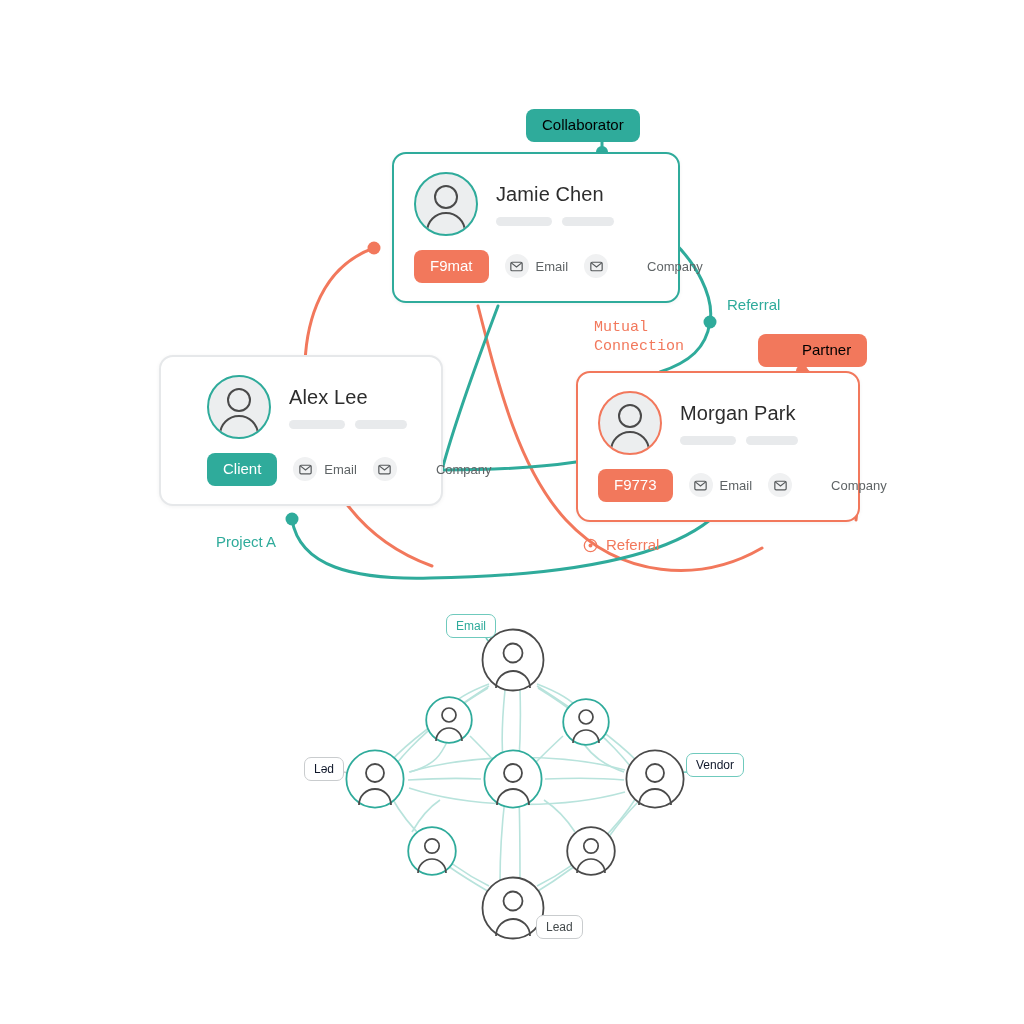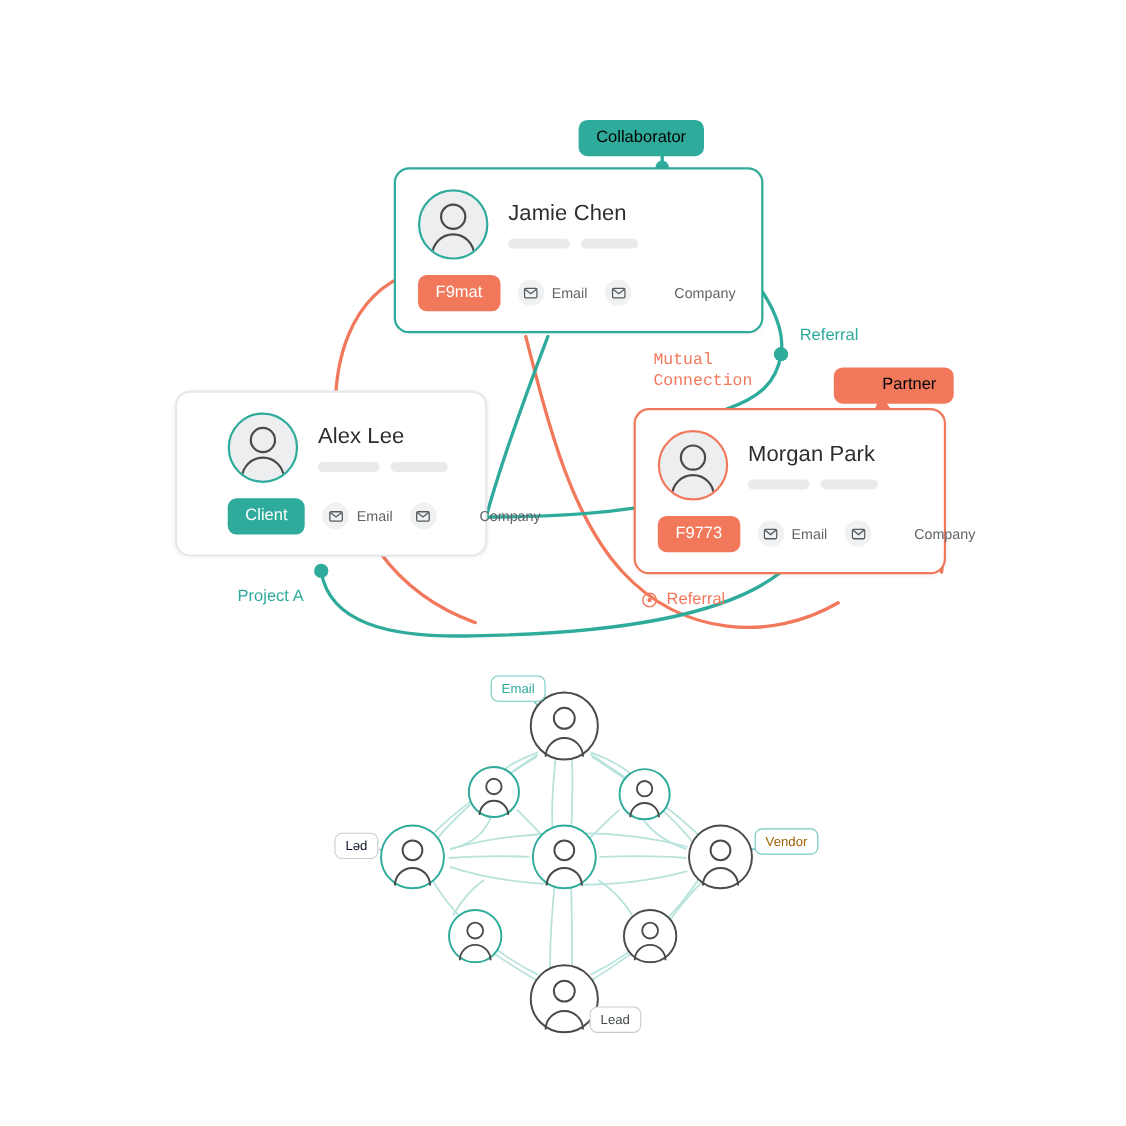--- a/index.html
+++ b/index.html
@@ -104,21 +104,21 @@
     position:absolute;
     background:#ffffff;
     border-radius:7px;
     padding:4px 9px;
     font-size:12px;
     white-space:nowrap;
     z-index:7;
     line-height:1.2;
   }
   .tip.teal{border:1.5px solid #6fcabd;color:#2fab9b;}
-  .tip.tealdark{border:1.5px solid #6fcabd;color:#a16207;}
+  .tip.tealdark{border:1.5px solid #6fcabd;color:#0f172a;}
   .tip.grey{border:1.5px solid #c9ccce;color:#444a4c;}
   .tip.greyfaint{border:1.5px solid #c9ccce;color:#0f172a;}
 
   .node{position:absolute;z-index:6;}
 </style>
 </head>
 <body>
 
 <div id="stage">
 
@@ -140,21 +140,21 @@
 
     <line x1="602" y1="138" x2="602" y2="152" stroke="#2fab9b" stroke-width="3"></line>
     <circle cx="602" cy="152" r="6" fill="#2fab9b"></circle>
     <line x1="802" y1="362" x2="802" y2="372" stroke="#f2785c" stroke-width="3"></line>
     <circle cx="802" cy="371" r="6" fill="#f2785c"></circle>
     <circle cx="374" cy="248" r="6.5" fill="#f2785c"></circle>
     <circle cx="710" cy="322" r="6.5" fill="#2fab9b"></circle>
     <circle cx="292" cy="519" r="6.5" fill="#2fab9b"></circle>
   </svg>
 
-  <div class="card teal" style="left:358px;top:152px;width:336px;">
+  <div class="card teal" style="left:392px;top:152px;width:288px;">
     <div class="card-top">
       <div class="avatar teal">
         <svg width="60" height="60" viewBox="0 0 60 60">
           <circle cx="30" cy="23" r="11" fill="none" stroke="#4a4a4a" stroke-width="2"></circle>
           <path d="M11,58 a19,19 0 0 1 38,0" fill="none" stroke="#4a4a4a" stroke-width="2"></path>
         </svg>
       </div>
       <div class="who">
         <div class="name">Jamie Chen</div>
         <div class="skels">

